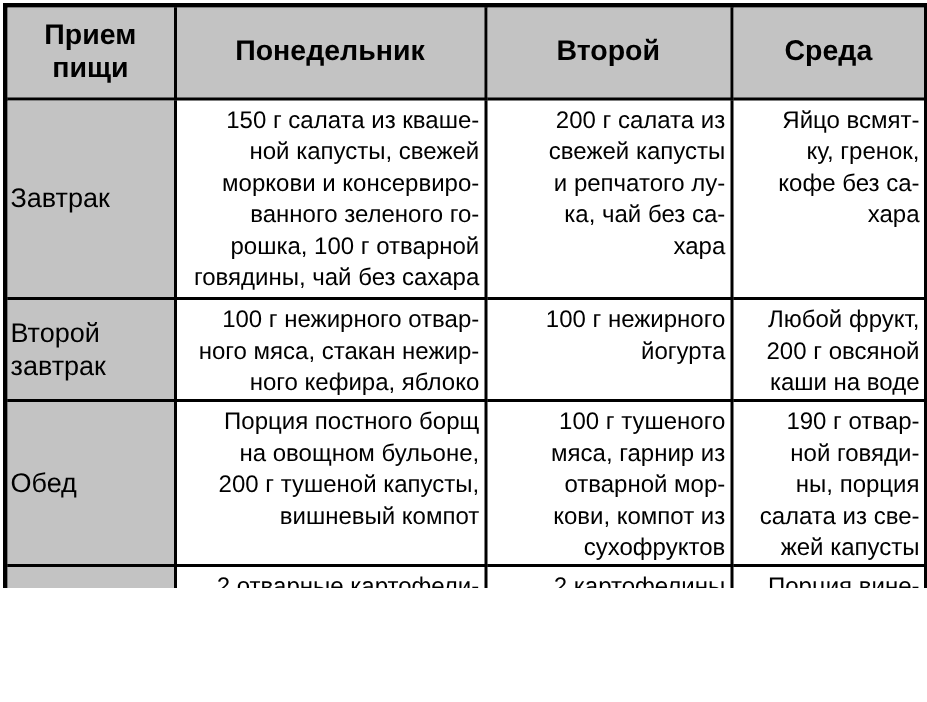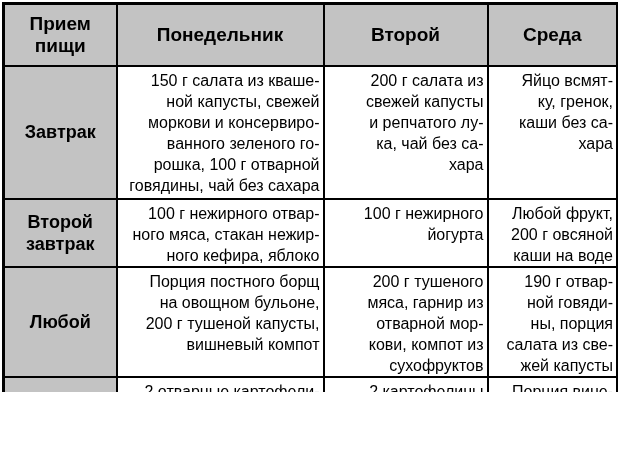--- a/index.html
+++ b/index.html
@@ -36,24 +36,23 @@
     font-weight:bold;
     font-size:19px;
     line-height:22px;
     text-align:center;
     vertical-align:middle;
     white-space:pre-line;
     padding:2px;
   }
   td.meal{
     background:var(--header-bg);
-    font-weight:bold;
+    font-weight:normal;
     font-size:18px;
     line-height:22px;
-    text-align:center;
     vertical-align:middle;
     white-space:pre-line;
     padding:2px;
   }
   td.menu{
     background:var(--cell-bg);
     font-size:16px;
     line-height:21px;
     vertical-align:top;
     text-align:right;
@@ -97,42 +96,42 @@
 ванного зеленого го-
 рошка, 100 г отварной
 говядины, чай без сахара</td>
         <td class="menu">200 г салата из
 свежей капусты
 и репчатого лу-
 ка, чай без са-
 хара</td>
         <td class="menu">Яйцо всмят-
 ку, гренок,
-каши без са-
+кофе без са-
 хара</td>
       </tr>
       <tr class="r-1">
         <td class="meal">Второй
 завтрак</td>
         <td class="menu">100 г нежирного отвар-
 ного мяса, стакан нежир-
 ного кефира, яблоко</td>
         <td class="menu">100 г нежирного
 йогурта</td>
         <td class="menu">Любой фрукт,
 200 г овсяной
 каши на воде</td>
       </tr>
       <tr class="r-2">
-        <td class="meal">Любой</td>
+        <td class="meal">Обед</td>
         <td class="menu">Порция постного борщ
 на овощном бульоне,
 200 г тушеной капусты,
 вишневый компот</td>
-        <td class="menu">200 г тушеного
+        <td class="menu">100 г тушеного
 мяса, гарнир из
 отварной мор-
 кови, компот из
 сухофруктов</td>
         <td class="menu">190 г отвар-
 ной говяди-
 ны, порция
 салата из све-
 жей капусты</td>
       </tr>

